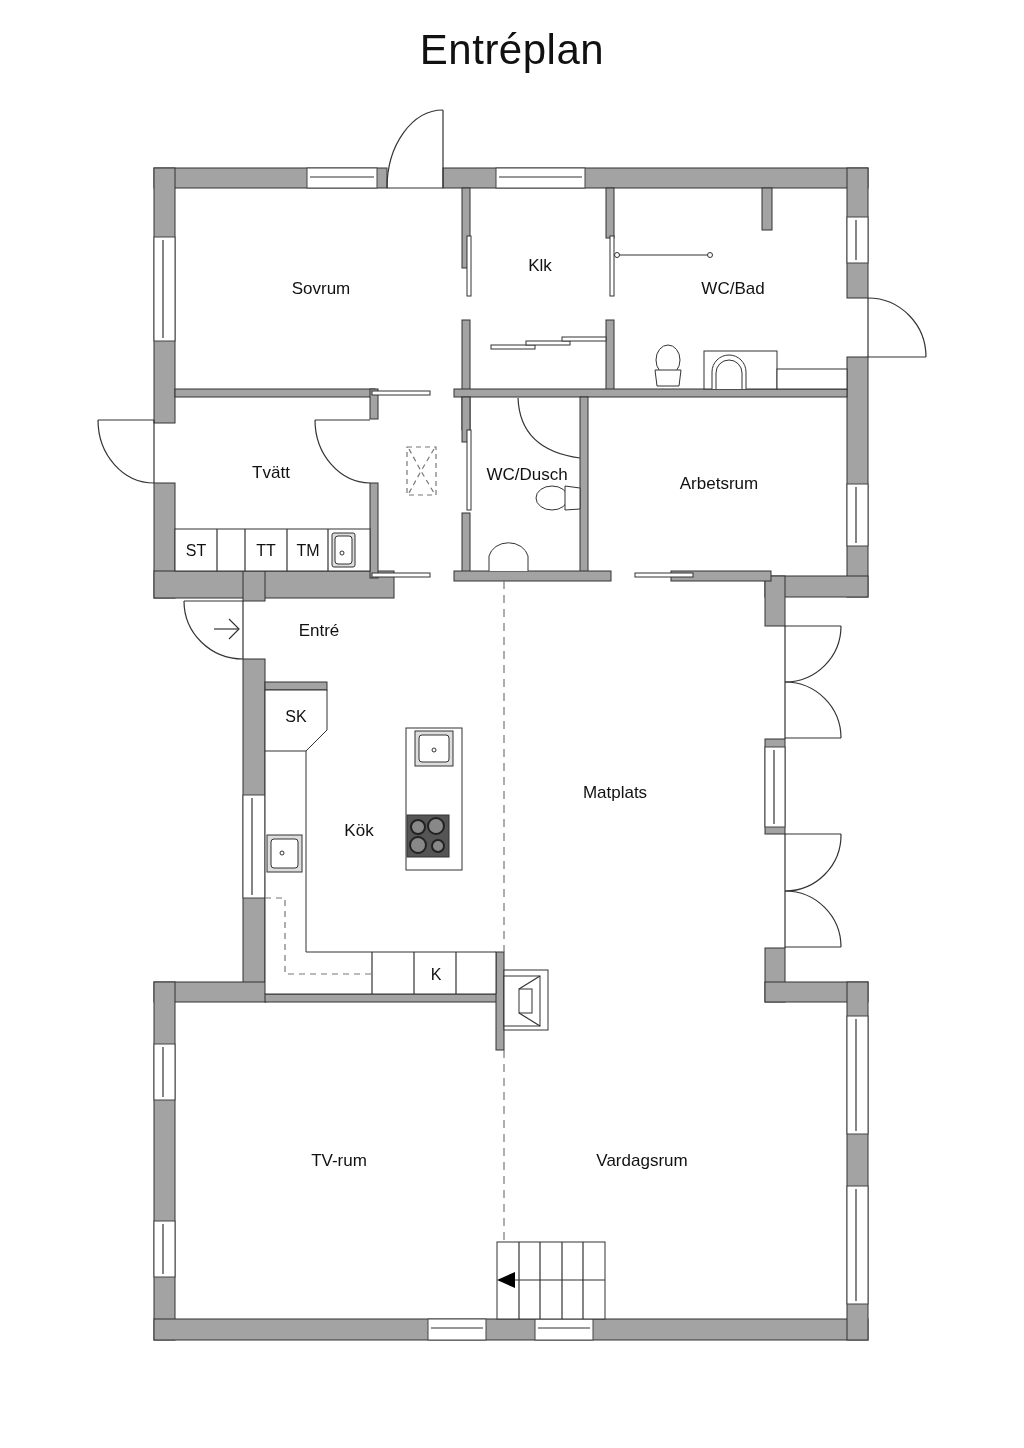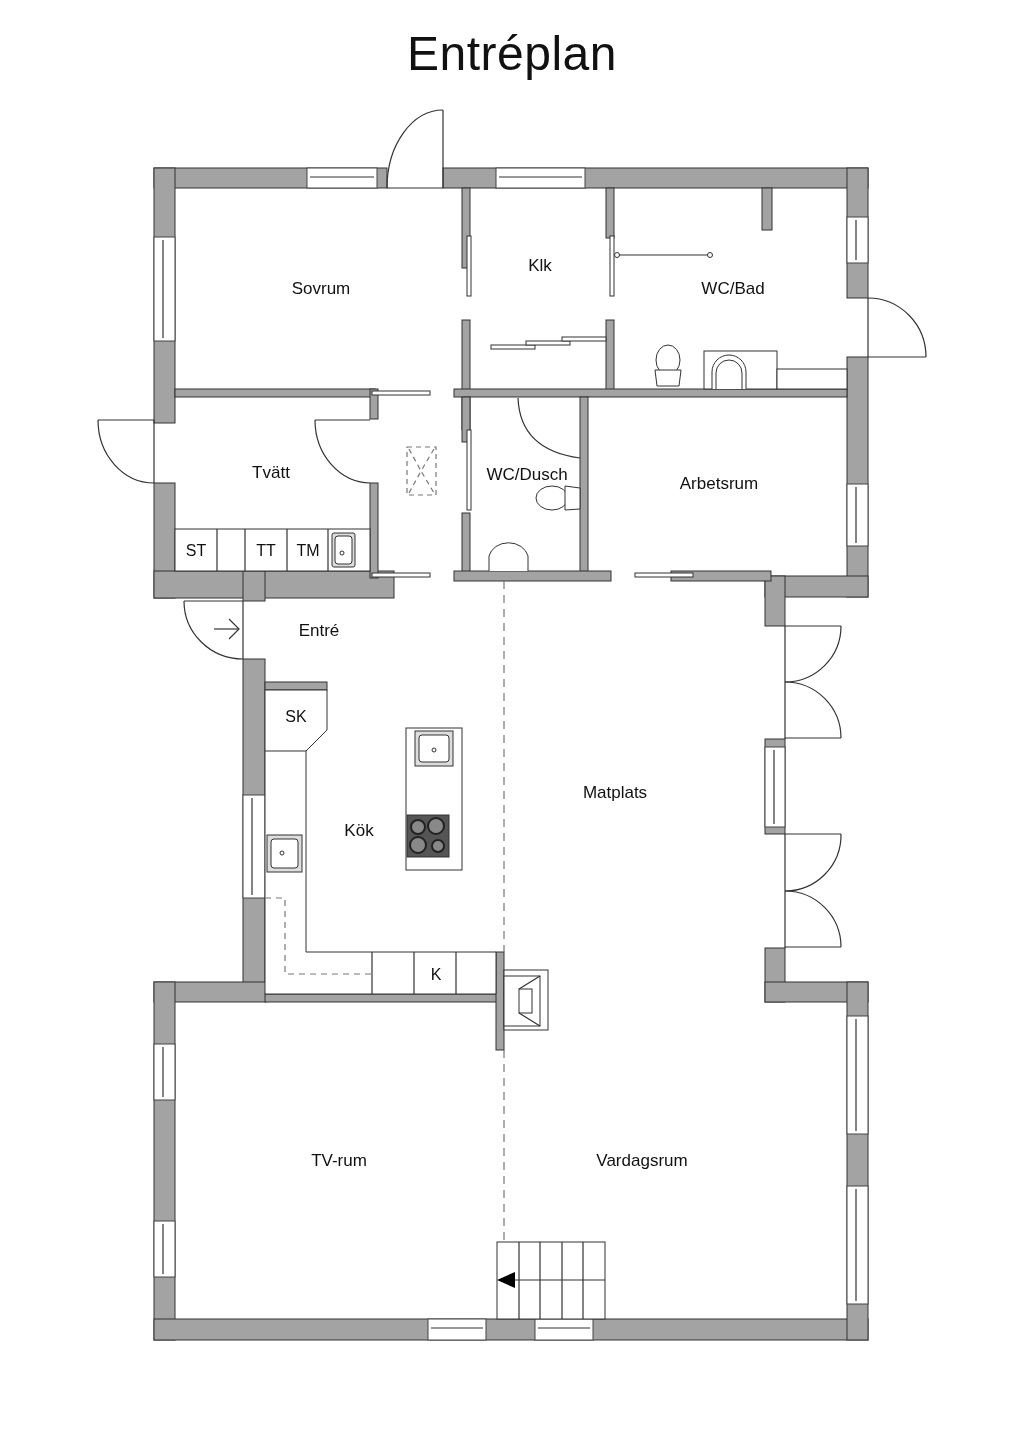--- a/index.html
+++ b/index.html
@@ -1,19 +1,19 @@
 <!DOCTYPE html>
 <html><head>
 <meta charset="utf-8">
 <style>
   html, body { margin: 0; padding: 0; background: #ffffff; }
   body { width: 1024px; height: 1448px; position: relative; overflow: hidden;
          font-family: "Liberation Sans", "DejaVu Sans", sans-serif; }
   .title { position: absolute; top: 26px; left: 0; width: 1024px; text-align: center;
-           font-size: 48px; font-weight: normal; color: #111; letter-spacing: 0.5px; }
+           font-size: 42px; font-weight: normal; color: #111; letter-spacing: 0.5px; }
   svg { position: absolute; left: 0; top: 0; }
   .wall { fill: #a3a3a3; stroke: #333; stroke-width: 1; }
   .thin { fill: #fff; stroke: #333; stroke-width: 1; }
   .line { fill: none; stroke: #333; stroke-width: 1.2; }
   .dash { fill: none; stroke: #777; stroke-width: 1.2; stroke-dasharray: 8 6; }
   .win { fill: #fff; stroke: #444; stroke-width: 1; }
   .lbl { font-family: "Liberation Sans", "DejaVu Sans", sans-serif; font-size: 17px; fill: #111; }
   .sm  { font-family: "Liberation Sans", "DejaVu Sans", sans-serif; font-size: 16px; fill: #111; }
 </style>
 </head>

